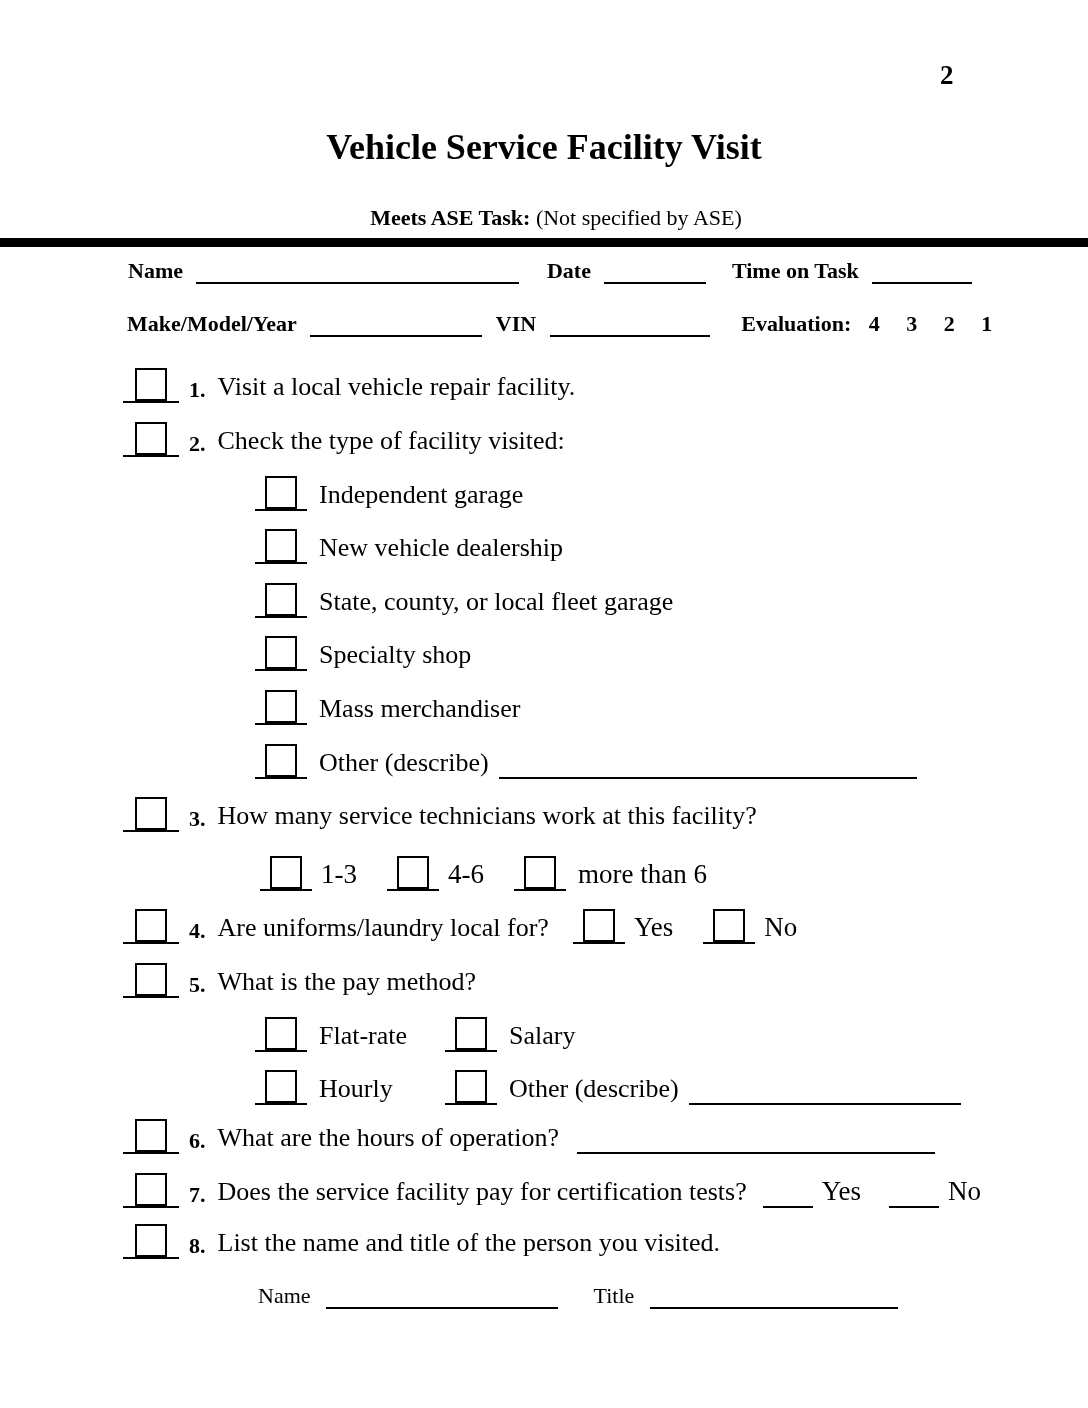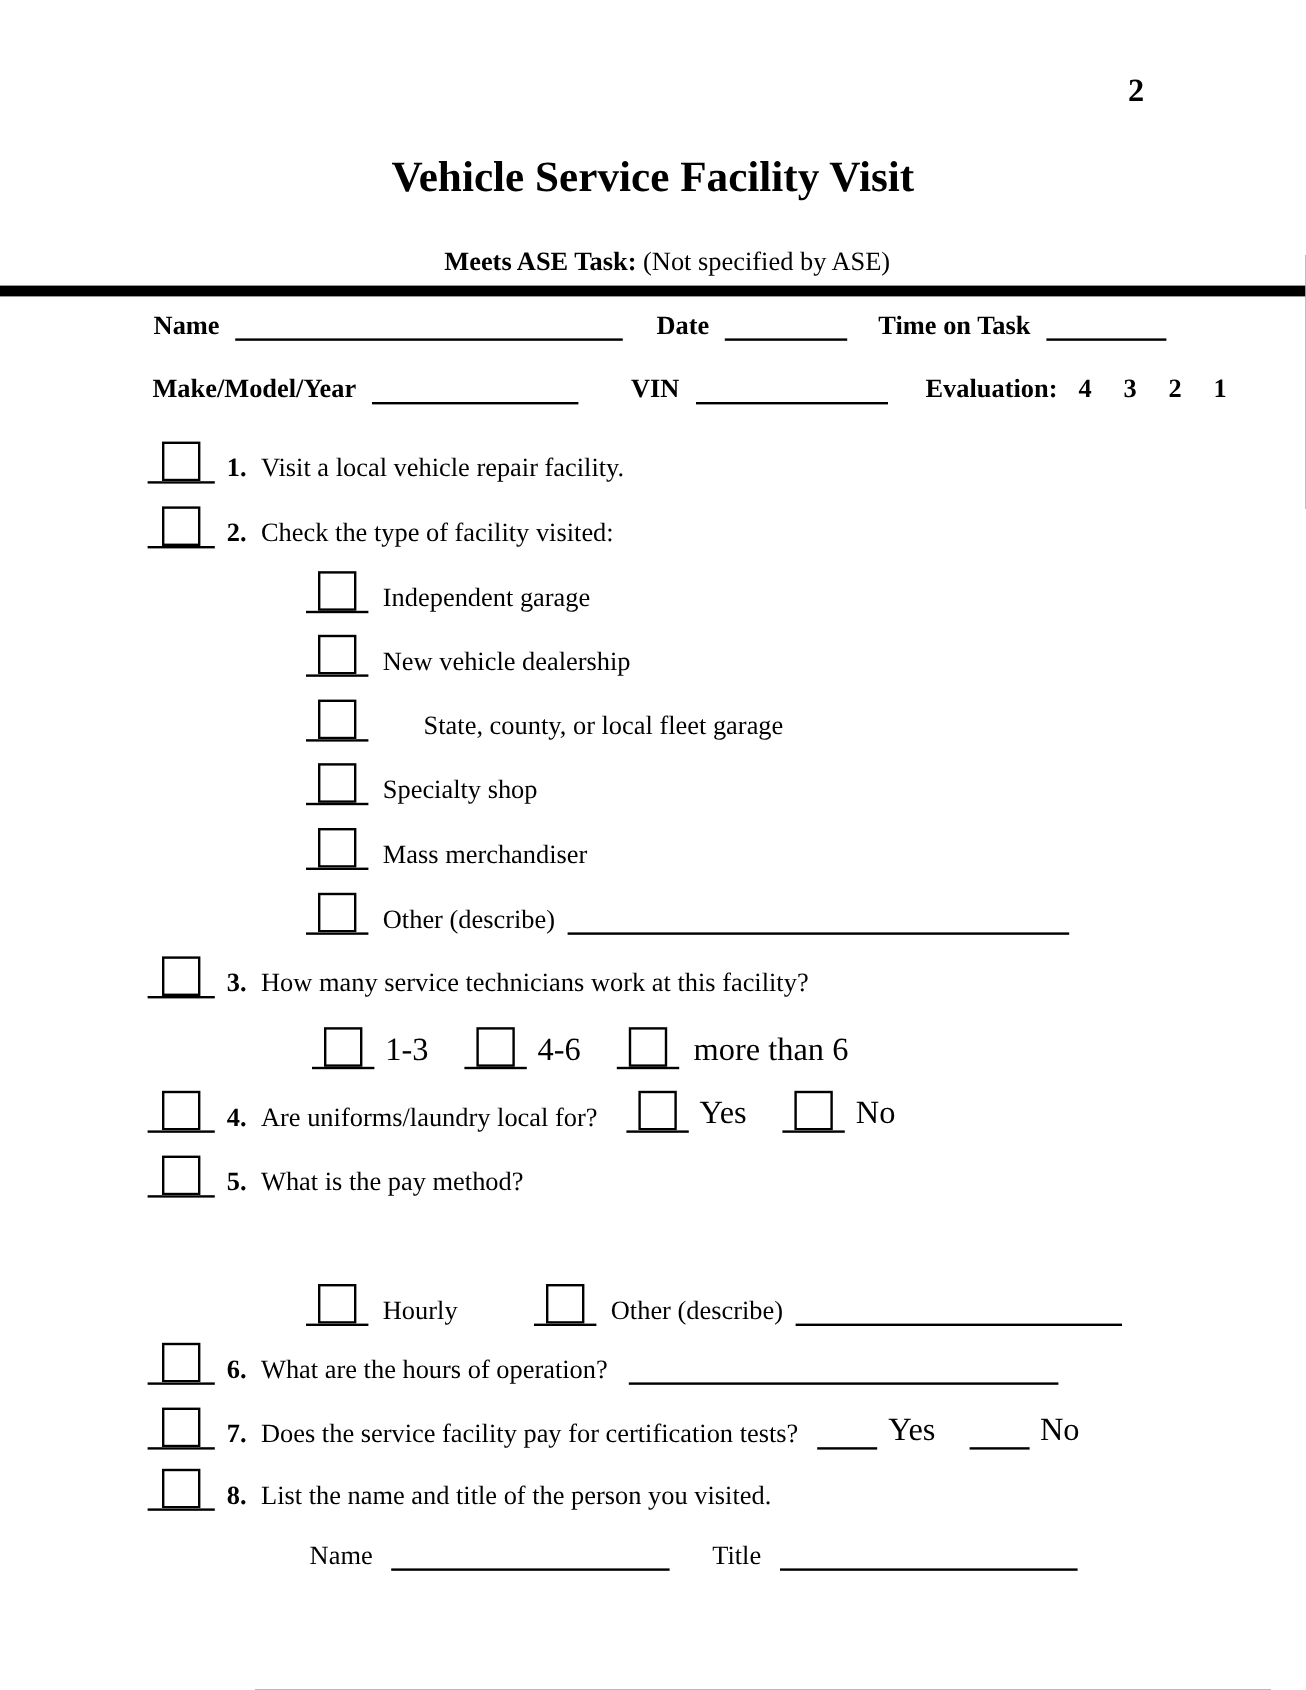--- a/index.html
+++ b/index.html
@@ -17,21 +17,21 @@
   .inline-row{position:absolute;white-space:nowrap;font-size:22px;}
   .b{font-weight:bold;margin-left:24px;}
   
   .cbx{
     display:inline-flex;justify-content:center;align-items:flex-end;
     width:56px;height:36px;border-bottom:2px solid #000;flex:none;
   }
   .cbx.sm{width:52px;}
   .cbx .box{width:28px;height:29px;border:2px solid #000;background:#fff;}
   .num{font-weight:bold;font-size:22px;line-height:1.15;margin:0 0 1px 10px;}
-  .txt{font-size:22px;line-height:1.15;margin:0 0 1px 12px;}
+  .txt{font-size:26px;line-height:1.15;margin:0 0 1px 12px;}
   .lbl{font-size:27px;line-height:1.15;margin:0 0 1px 9px;}
   .paylbl{display:inline-block;width:113px;}
   
   .wline{display:inline-block;border-bottom:2px solid #000;height:24px;vertical-align:-6px;}
   .row .wline{vertical-align:baseline;height:0;align-self:flex-end;}
   .hline-lbl{font-weight:bold;font-size:22px;}
   .evalnum{font-weight:bold;font-size:22px;margin-left:21px;}
   .pageno{font-size:27px;font-weight:bold;}
   .title{width:100%;text-align:center;font-size:36px;font-weight:bold;letter-spacing:0;}
   .subtitle{width:100%;text-align:center;font-size:22px;}
@@ -58,21 +58,21 @@
     <span class="wline" style="width:323px;margin-left:8px;"></span>
     <span class="hline-lbl" style="margin-left:22px;">Date</span>
     <span class="wline" style="width:102px;margin-left:8px;"></span>
     <span class="hline-lbl" style="margin-left:20px;">Time on Task</span>
     <span class="wline" style="width:100px;margin-left:8px;"></span>
   </div>
 
   <div class="inline-row" style="left:127px;top:311px;">
     <span class="hline-lbl">Make/Model/Year</span>
     <span class="wline" style="width:172px;margin-left:8px;"></span>
-    <span class="hline-lbl" style="margin-left:38px;">VIN</span>
+    <span class="hline-lbl" style="margin-left:8px;">VIN</span>
     <span class="wline" style="width:160px;margin-left:8px;"></span>
     <span class="hline-lbl" style="margin-left:26px;">Evaluation:</span>
     <span class="evalnum" style="margin-left:12px;">4</span>
     <span class="evalnum">3</span>
     <span class="evalnum">2</span>
     <span class="evalnum">1</span>
   </div>
 
   <div class="row" style="left:123px;top:365px;">
     <span class="cbx">
@@ -95,21 +95,21 @@
         <span class="box"></span>
       </span>
     <span class="txt">Independent garage</span>
   </div>
   <div class="row" style="left:255px;top:526px;">
     <span class="cbx sm">
         <span class="box"></span>
       </span>
     <span class="txt">New vehicle dealership</span>
   </div>
-  <div class="row" style="left:255px;top:580px;gap:34px;">
+  <div class="row" style="left:255px;top:580px;">
     <span class="cbx sm">
         <span class="box"></span>
       </span>
     <span class="txt">State, county, or local fleet garage</span>
   </div>
   <div class="row" style="left:255px;top:633px;">
     <span class="cbx sm">
         <span class="box"></span>
       </span>
     <span class="txt">Specialty shop</span>
@@ -168,20 +168,30 @@
   </div>
 
   <div class="row" style="left:123px;top:960px;">
     <span class="cbx">
         <span class="box"></span>
       </span>
     <span class="num">5.</span>
     <span class="txt">What is the pay method?</span>
   </div>
 
+  <div class="row" style="left:255px;top:1014px;">
+    <span class="cbx sm">
+        <span class="box"></span>
+      </span>
+    <span class="txt paylbl">Flat-rate</span>
+    <span class="cbx sm" style="margin-left:13px;">
+        <span class="box"></span>
+      </span>
+    <span class="txt">Salary</span>
+  </div>
 
   <div class="row" style="left:255px;top:1067px;">
     <span class="cbx sm">
         <span class="box"></span>
       </span>
     <span class="txt paylbl">Hourly</span>
     <span class="cbx sm" style="margin-left:13px;">
         <span class="box"></span>
       </span>
     <span class="txt">Other (describe)</span>

